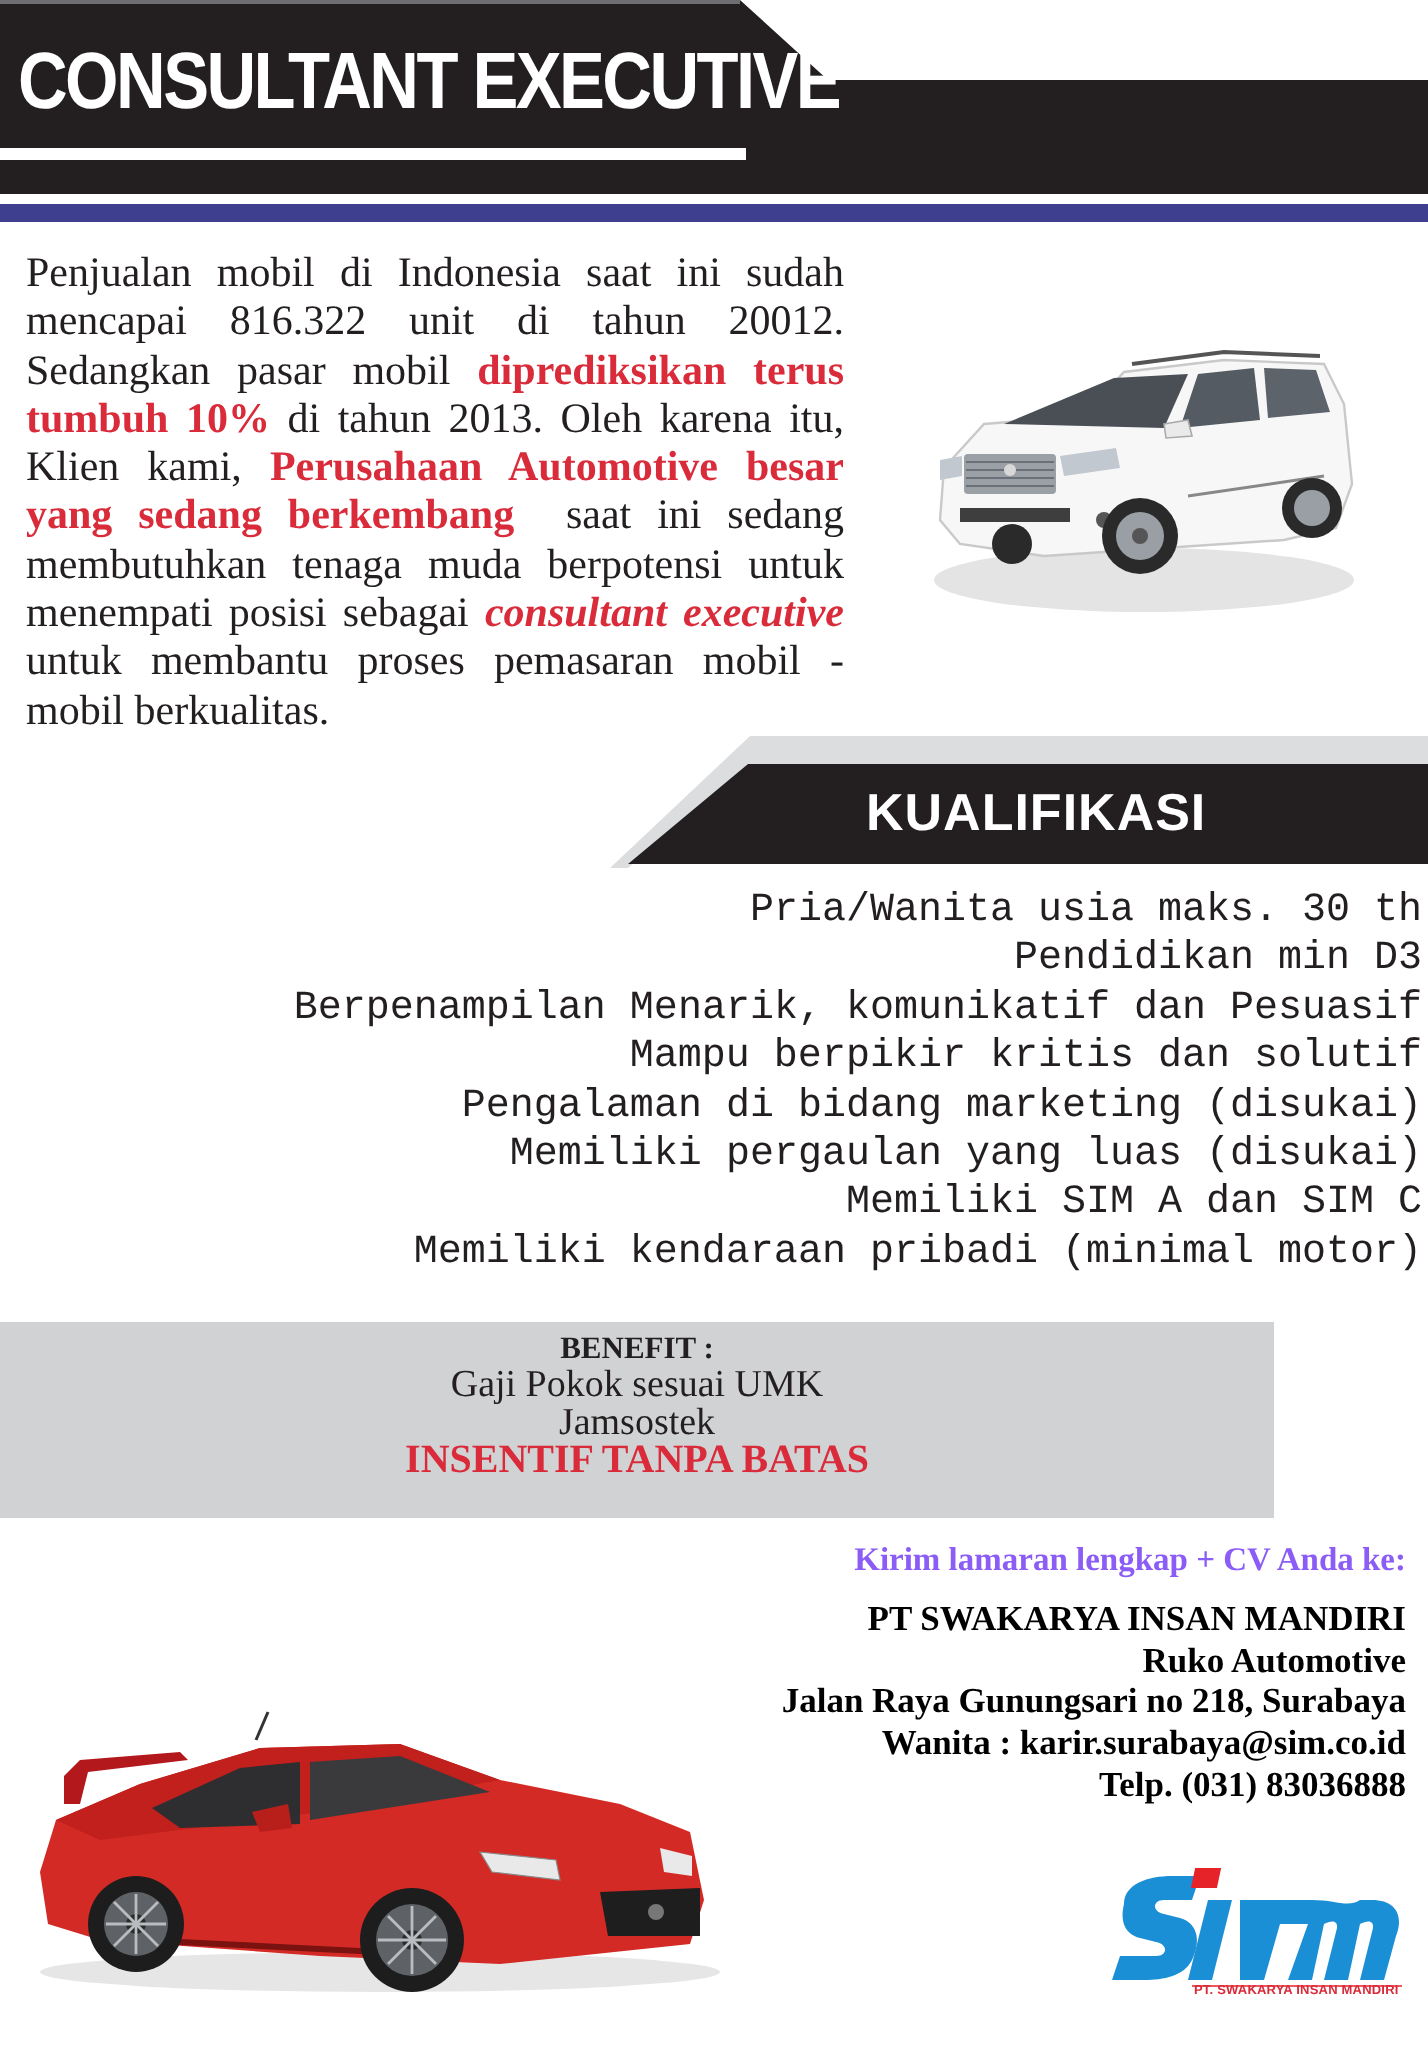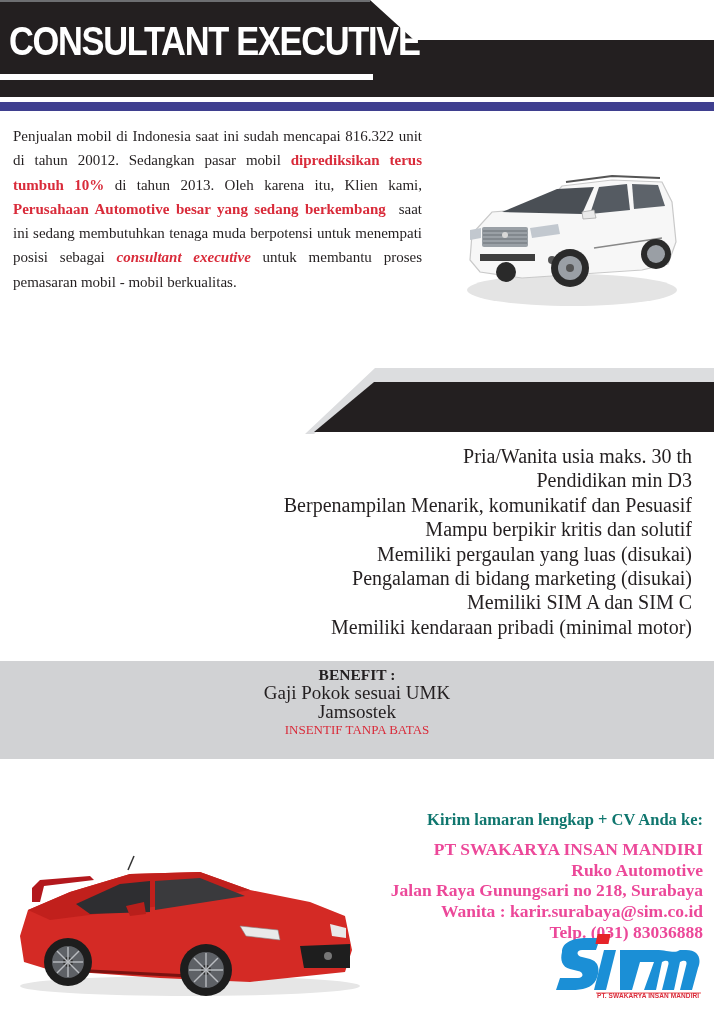--- a/index.html
+++ b/index.html
@@ -11,51 +11,51 @@
   .header-dark { position: absolute; left: 0; top: 0; width: 714px; height: 97px; background: #231f20;
     clip-path: polygon(0 0, 370px 0, 414px 40px, 714px 40px, 714px 97px, 0 97px); }
   .header-gray-top { position: absolute; left: 0; top: 0; width: 370px; height: 2px; background: #6d6e71; }
   .header-title { position: absolute; left: 9px; top: 18px; font-family: "Liberation Sans", "DejaVu Sans", sans-serif;
     font-weight: bold; font-size: 40px; color: #ffffff; letter-spacing: -1.5px; transform: scaleX(0.86); transform-origin: left center;
     white-space: nowrap; line-height: 46px; }
   .header-underline { position: absolute; left: 0; top: 74px; width: 373px; height: 6px; background: #ffffff; }
   .header-blue { position: absolute; left: 0; top: 102px; width: 714px; height: 9px; background: #3f3f8f; }
 
   
-  .intro { position: absolute; left: 13px; top: 124px; width: 409px; font-size: 15px; line-height: 24.3px;
+  .intro { position: absolute; left: 13px; top: 124px; width: 409px; font-size: 21px; line-height: 24.3px;
     text-align: justify; text-align-last: left; color: #231f20; }
   .intro .red { color: #d92b3a; font-weight: bold; }
   .intro .red-italic { color: #d92b3a; font-weight: bold; font-style: italic; }
 
   
   .suv { position: absolute; left: 462px; top: 172px; width: 220px; height: 140px; }
 
   
   .kual-banner { position: absolute; left: 305px; top: 368px; width: 409px; height: 66px; }
   .kual-light { position: absolute; left: 0; top: 0; width: 409px; height: 66px; background: #dcdddf;
     clip-path: polygon(70px 0, 409px 0, 409px 14px, 69px 14px, 9px 66px, 0 66px); }
   .kual-dark { position: absolute; left: 0; top: 0; width: 409px; height: 66px; background: #231f20;
     clip-path: polygon(69px 14px, 409px 14px, 409px 64px, 9px 64px); }
   .kual-title { position: absolute; left: 128px; top: 23px; font-family: "Liberation Sans", "DejaVu Sans", sans-serif;
     font-weight: bold; font-size: 26px; color: #ffffff; letter-spacing: 0.5px; line-height: 30px; }
 
   
-  .qual-list { position: absolute; right: 22px; top: 444px; text-align: right; font-size: 20px; line-height: 24.4px; color: #231f20; list-style: none; }
+  .qual-list { position: absolute; right: 3px; top: 444px; text-align: right; font-size: 20px; line-height: 24.4px; color: #231f20; list-style: none; font-family: Liberation Mono, monospace; }
   .qual-list li { white-space: nowrap; }
 
   
-  .benefit { position: absolute; left: 0; top: 661px; width: 714px; height: 98px; background: #d1d2d4; text-align: center; }
+  .benefit { position: absolute; left: 0; top: 661px; width: 637px; height: 98px; background: #d1d2d4; text-align: center; }
   .benefit-title { font-weight: bold; font-size: 15.5px; line-height: 19px; padding-top: 4px; }
   .benefit-item { font-size: 19px; line-height: 18.5px; }
-  .benefit-highlight { font-weight: normal; color: #d92b3a; font-size: 13px; line-height: 18.5px; }
+  .benefit-highlight { font-weight: bold; color: #d92b3a; font-size: 20px; line-height: 18.5px; }
 
   
   .contact { position: absolute; right: 11px; top: 770px; text-align: right; font-weight: bold; }
-  .contact-lead { font-size: 16.5px; line-height: 20px; color: #0f766e; margin-bottom: 9px; margin-top: 40px; }
-  .contact-line { font-size: 17.5px; line-height: 20.7px; color: #ec4899; white-space: nowrap; }
+  .contact-lead { font-size: 16.5px; line-height: 20px; color: #8b5cf6; margin-bottom: 9px; }
+  .contact-line { font-size: 17.5px; line-height: 20.7px; color: #000000; white-space: nowrap; }
 
   
   .sportscar { position: absolute; left: 10px; top: 850px; width: 350px; height: 150px; }
 
   
   .sim-logo { position: absolute; left: 556px; top: 932px; width: 145px; height: 72px; }
   .sim-caption { position: absolute; left: 597px; top: 992px; font-family: "Liberation Sans", "DejaVu Sans", sans-serif; font-weight: bold;
     font-size: 6.5px; color: #d92b3a; letter-spacing: 0.1px; white-space: nowrap; }
 </style>
 </head>
@@ -108,29 +108,30 @@
   <circle cx="108" cy="96" r="12" fill="#9a9fa5"></circle>
   <circle cx="108" cy="96" r="4" fill="#555"></circle>
   <circle cx="194" cy="82" r="15" fill="#2a2a2a"></circle>
   <circle cx="194" cy="82" r="9" fill="#9a9fa5"></circle>
   <circle cx="44" cy="100" r="10" fill="#2a2a2a"></circle>
 </svg>
 
 <div class="kual-banner">
   <div class="kual-light"></div>
   <div class="kual-dark"></div>
+  <h2 class="kual-title">KUALIFIKASI</h2>
 </div>
 
 <ul class="qual-list">
   <li>Pria/Wanita usia maks. 30 th</li>
   <li>Pendidikan min D3</li>
   <li>Berpenampilan Menarik, komunikatif dan Pesuasif</li>
   <li>Mampu berpikir kritis dan solutif</li>
+  <li>Pengalaman di bidang marketing (disukai)</li>
   <li>Memiliki pergaulan yang luas (disukai)</li>
-  <li>Pengalaman di bidang marketing (disukai)</li>
   <li>Memiliki SIM A dan SIM C</li>
   <li>Memiliki kendaraan pribadi (minimal motor)</li>
 </ul>
 
 <div class="benefit">
   <div class="benefit-title">BENEFIT :</div>
   <div class="benefit-item">Gaji Pokok sesuai UMK</div>
   <div class="benefit-item">Jamsostek</div>
   <div class="benefit-highlight">INSENTIF TANPA BATAS</div>
 </div>

